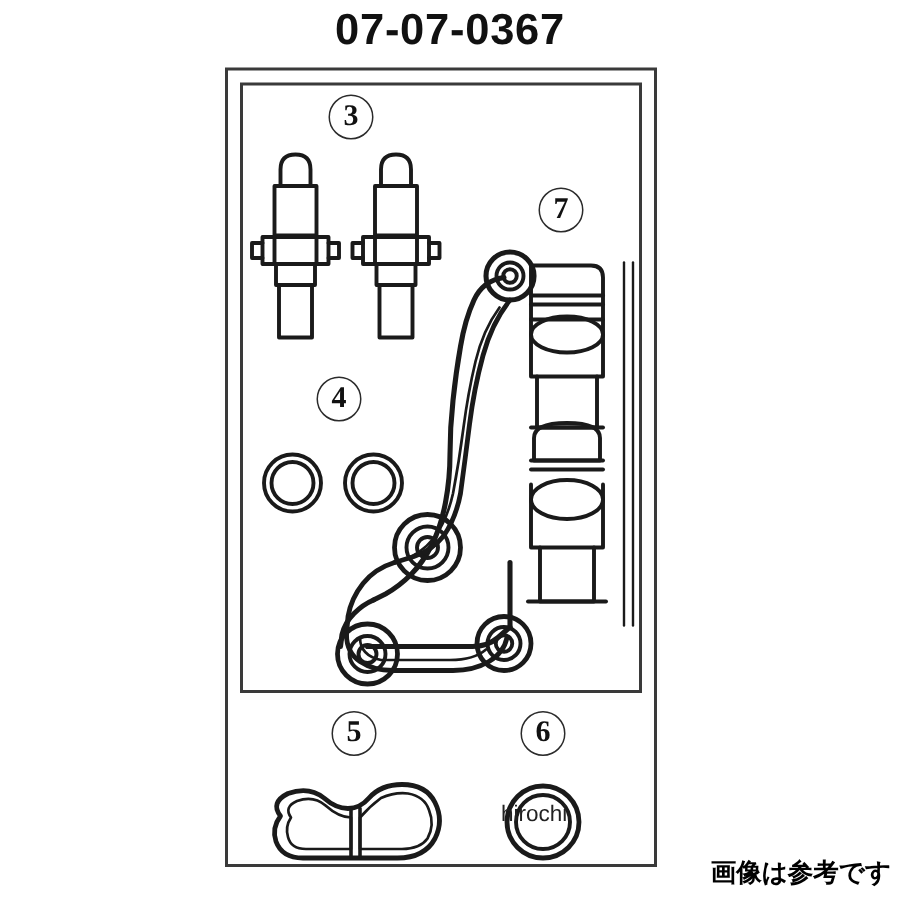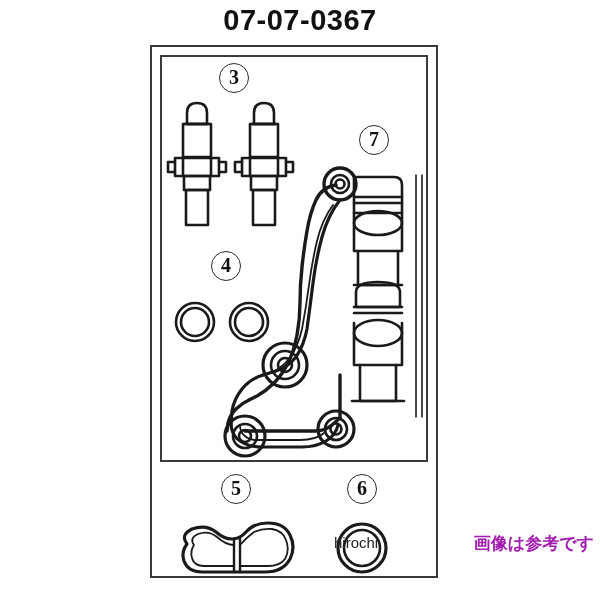--- a/index.html
+++ b/index.html
@@ -100,25 +100,25 @@
     color: #222222;
     letter-spacing: 0px;
     white-space: nowrap;
     text-align: center;
   }
 
   
   .footer-note {
     position: absolute;
     right: 6px;
-    top: 532px;
+    top: 570px;
     font-family: "DejaVu Sans", sans-serif;
     font-size: 17px;
     font-weight: bold;
-    color: #a21caf;
+    color: #000000;
     white-space: nowrap;
   }
 </style>
 </head>
 <body>
 
 <div id="page">
 
   <div class="title">07-07-0367</div>
 

